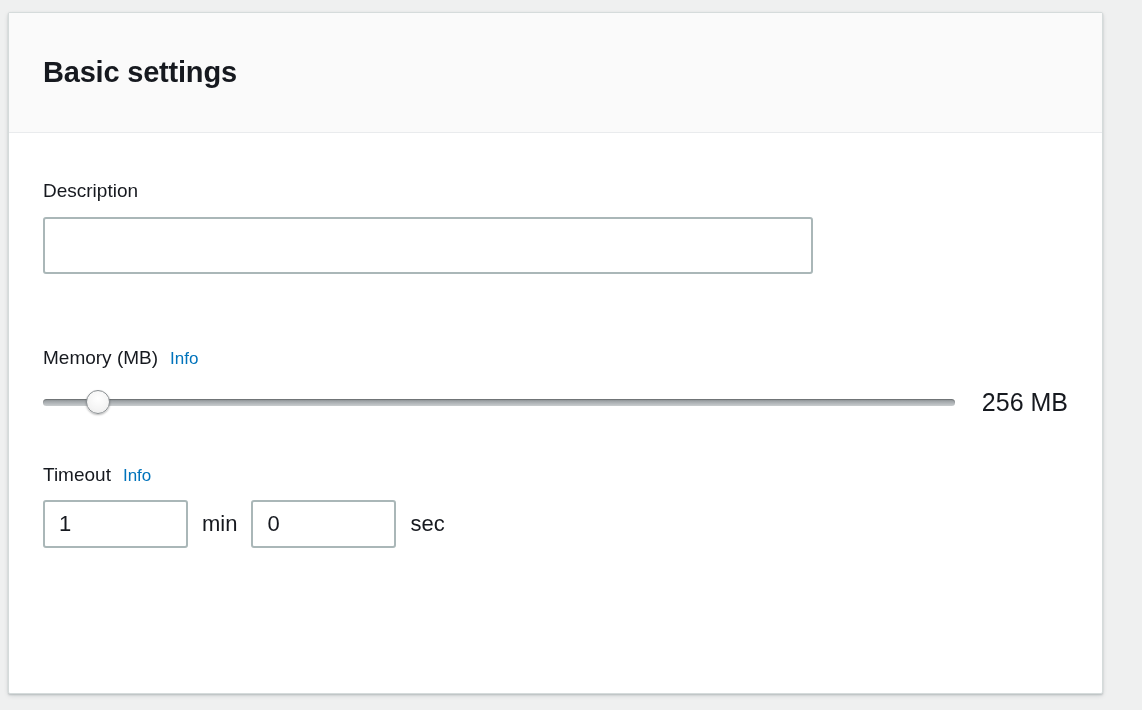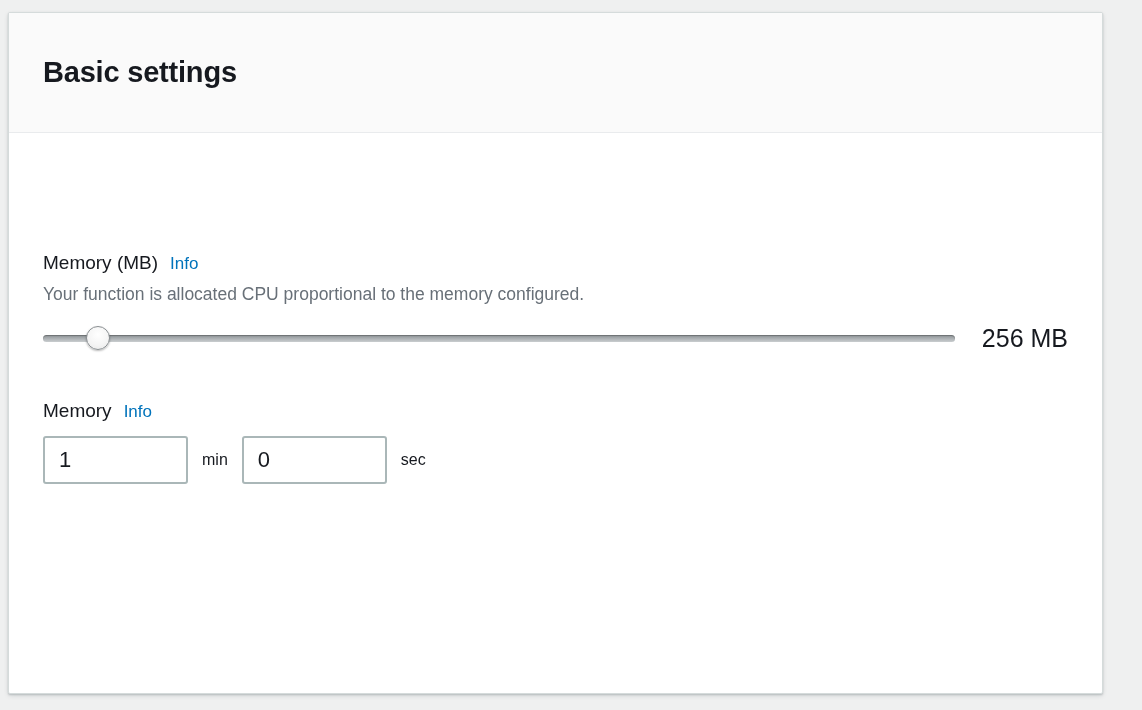--- a/index.html
+++ b/index.html
@@ -156,57 +156,60 @@
     background: #ffffff;
     box-sizing: border-box;
     font-family: "Liberation Sans", sans-serif;
     font-size: 22px;
     color: #16191f;
     padding: 0 14px;
     outline: none;
   }
 
   .unit-label {
-    font-size: 16px;
+    font-size: 22px;
     color: #16191f;
     margin: 0 14px 0 14px;
   }
   .unit-label.sec { margin-right: 0; }
 </style>
 </head>
 <body>
 
 <div class="panel">
 
   <div class="panel-header">
     <div class="panel-title">Basic settings</div>
   </div>
 
   <div class="panel-body">
 
+    <div>
+      <div class="field-label">Description</div>
+      <input class="text-input" type="text" value="" style="">
+    </div>
 
     <div class="memory-block">
       <div class="field-label">
         <span>Memory (MB)</span>
         <span class="info-link">Info</span>
       </div>
-      <div class="field-hint">Your function is allocated CPU proportional to the memory configured.</div>
 
       <div class="slider-row">
         <div class="slider-wrap">
           <div class="slider-track"></div>
           <div class="slider-thumb"></div>
         </div>
         <div class="slider-value">256 MB</div>
       </div>
     </div>
 
     <div class="timeout-block">
       <div class="field-label">
-        <span>Memory</span>
+        <span>Timeout</span>
         <span class="info-link">Info</span>
       </div>
 
       <div class="timeout-row">
         <input class="num-input" type="text" value="1" style="">
         <span class="unit-label">min</span>
         <input class="num-input" type="text" value="0" style="">
         <span class="unit-label sec">sec</span>
       </div>
     </div>

